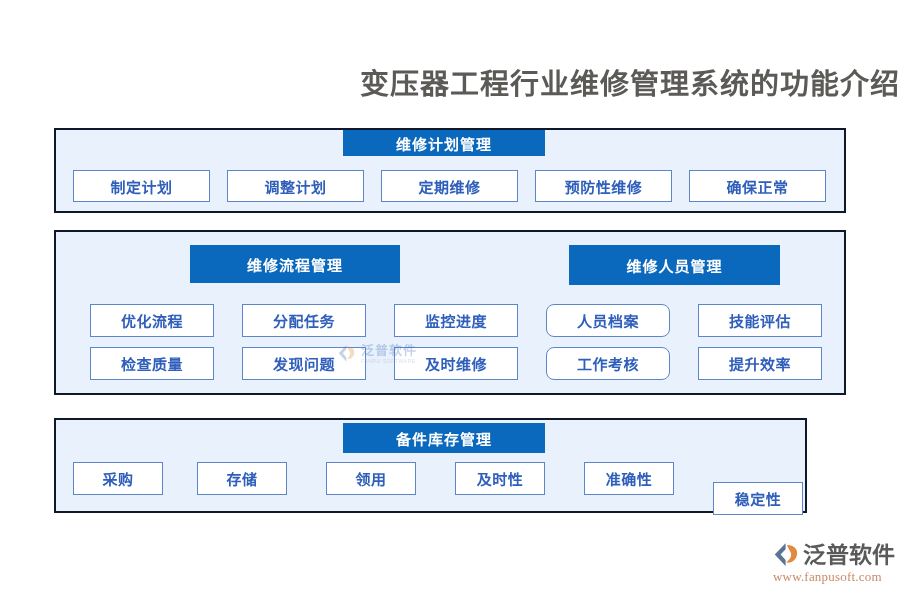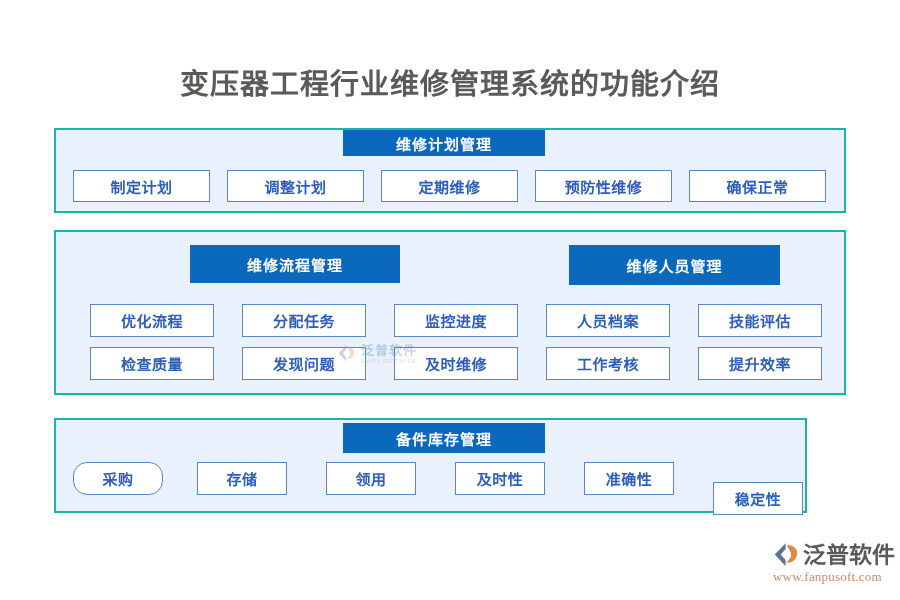--- a/index.html
+++ b/index.html
@@ -22,35 +22,35 @@
     height: 600px;
     box-sizing: border-box;
   }
 
   
   .page-title {
     position: absolute;
     left: 0;
     top: 64px;
     width: 900px;
-    text-align: center;
+    text-align: right;
     font-size: 29px;
     font-weight: bold;
     color: #5b5a57;
     letter-spacing: 1px;
     line-height: 40px;
     white-space: nowrap;
   }
 
   
   .panel {
     position: absolute;
     box-sizing: border-box;
     background: #e8f1fc;
-    border: 2px solid #14b8a6;
+    border: 2px solid #0f172a;
   }
   #panel-plan    { left: 54px; top: 128px; width: 792px; height: 85px; }
   #panel-middle  { left: 54px; top: 230px; width: 792px; height: 165px; }
   #panel-stock   { left: 54px; top: 418px; width: 753px; height: 95px; }
 
   
   .section-head {
     position: absolute;
     box-sizing: border-box;
     background: #0a68bd;
@@ -92,26 +92,26 @@
   .p3 { left: 479px; width: 137px; }
   .p4 { left: 633px; width: 137px; }
 
   
   .row-m1 { top: 72px; height: 33px; }
   .row-m2 { top: 115px; height: 33px; }
   .l0 { left: 34px;  width: 124px; }
   .l1 { left: 186px; width: 124px; }
   .l2 { left: 338px; width: 124px; }
   
-  .r0 { left: 490px; width: 124px; }
+  .r0 { left: 490px; width: 124px; border-radius: 8px; }
   .r1 { left: 642px; width: 124px; }
 
   
   .row-stock { top: 42px; height: 33px; }
-  .s0 { left: 17px;  width: 90px; border-radius: 14px;  }
+  .s0 { left: 17px;  width: 90px;  }
   .s1 { left: 141px; width: 90px;  }
   .s2 { left: 270px; width: 90px;  }
   .s3 { left: 399px; width: 90px;  }
   .s4 { left: 528px; width: 90px;  }
   .s5 { left: 657px; width: 90px; margin-top: 20px;  }
 
   
   .watermark {
     position: absolute;
     left: 336px;

